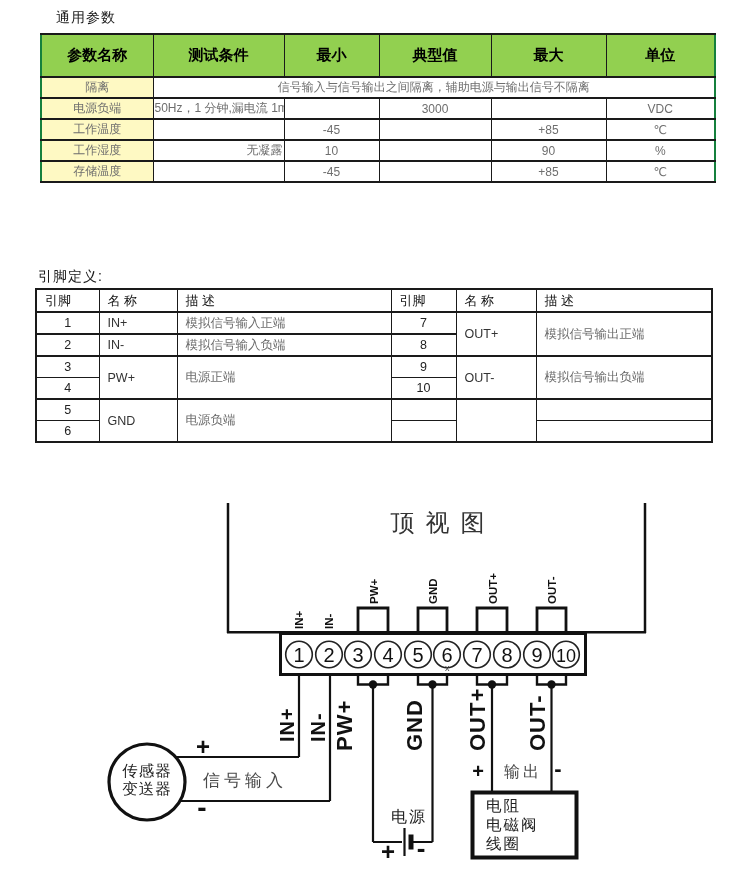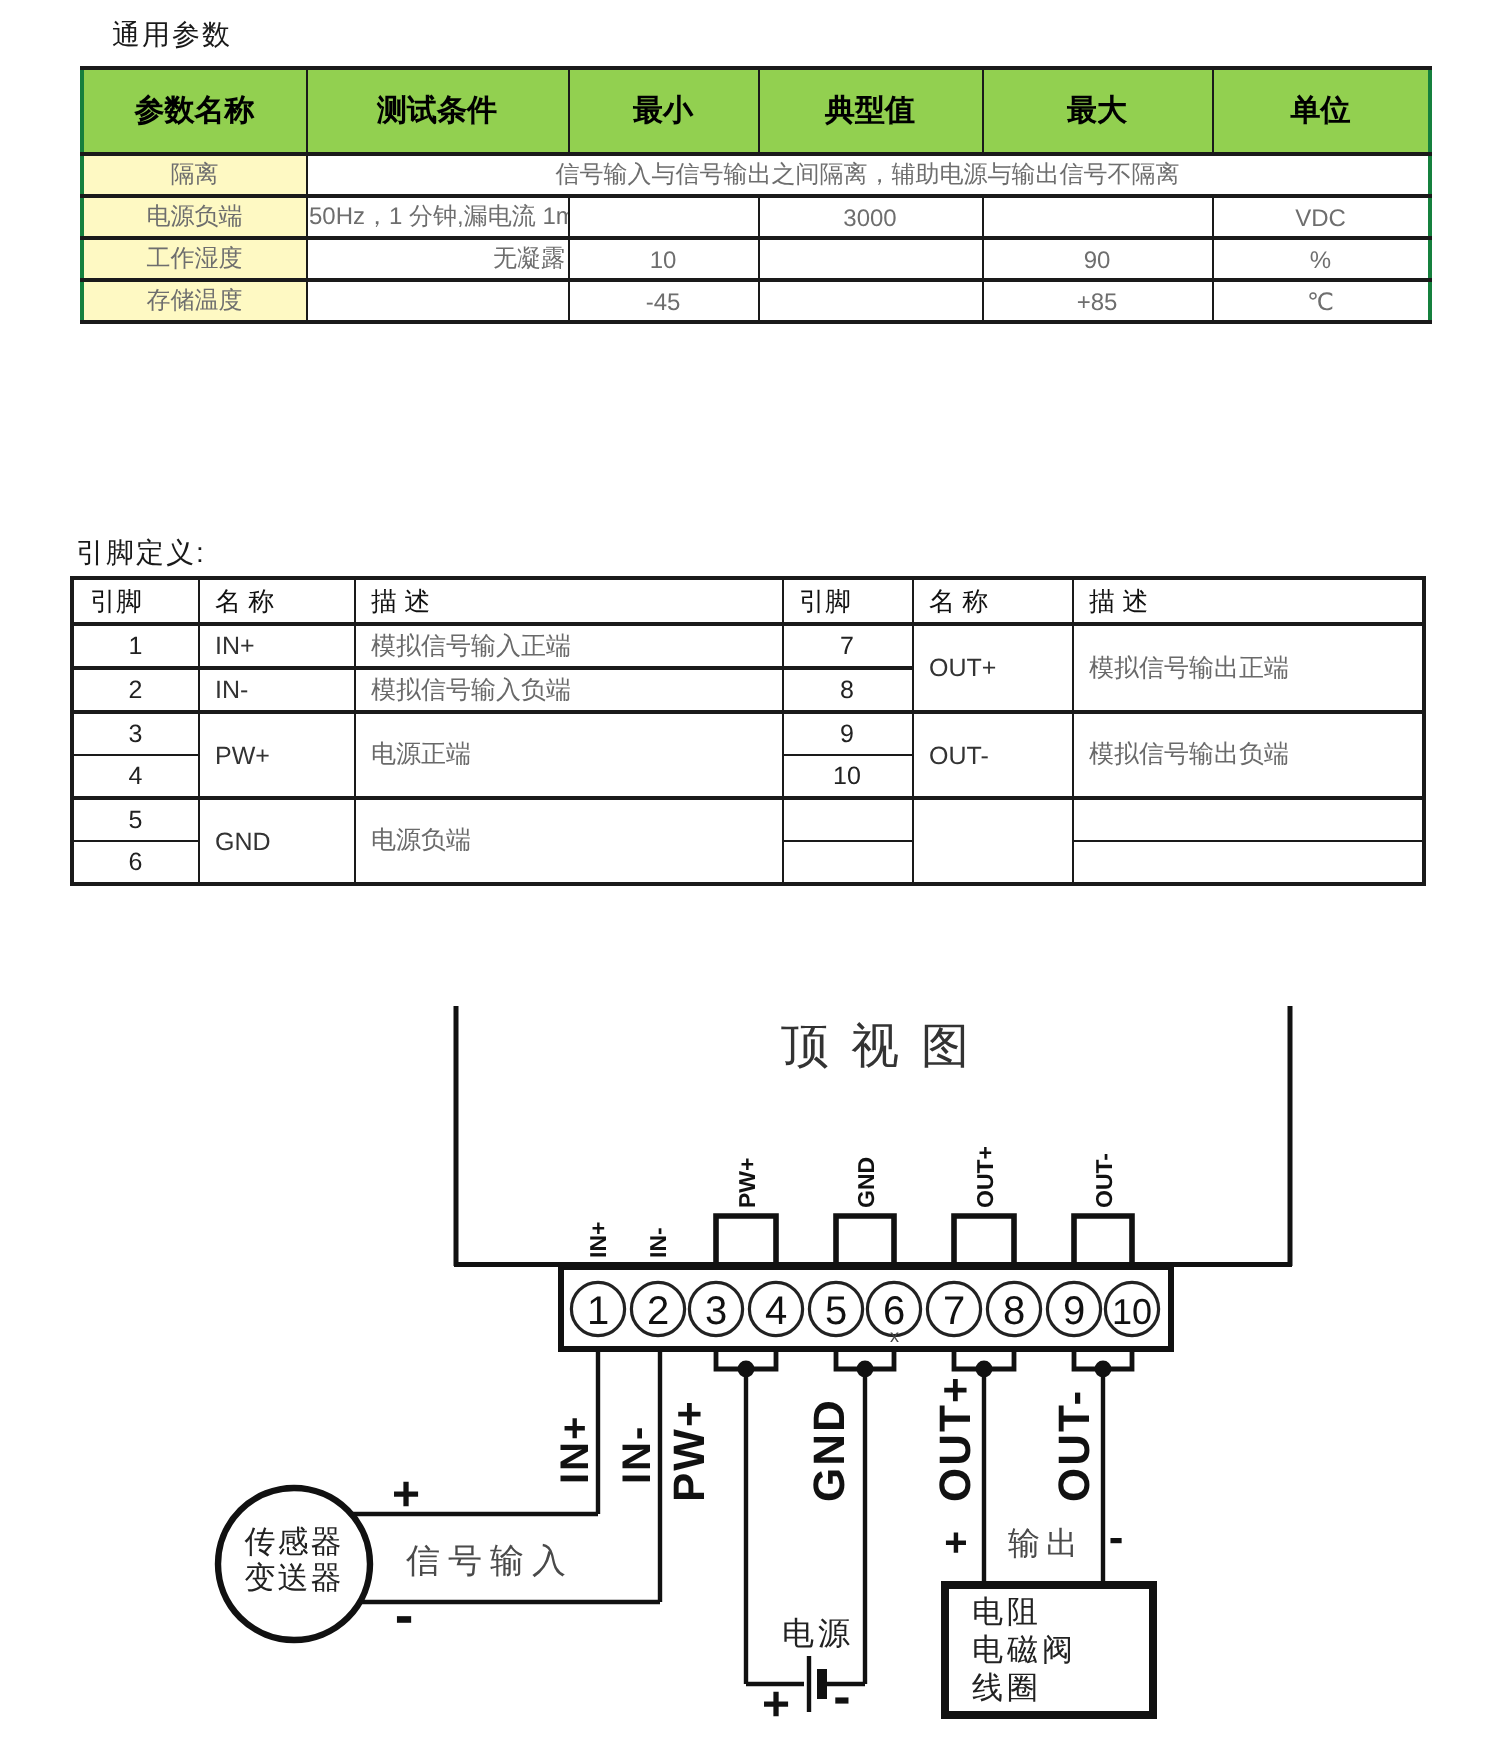--- a/index.html
+++ b/index.html
@@ -66,20 +66,28 @@
   </tr>
   <tr class="dr">
     <td class="lbl">电源负端</td>
     <td class="cond">50Hz，1 分钟,漏电流 1mA</td>
     <td></td>
     <td>3000</td>
     <td></td>
     <td class="u-dark">VDC</td>
   </tr>
   <tr class="dr">
+    <td class="lbl">工作温度</td>
+    <td class="cond"></td>
+    <td>-45</td>
+    <td></td>
+    <td>+85</td>
+    <td class="u-light">℃</td>
+  </tr>
+  <tr class="dr">
     <td class="lbl">工作湿度</td>
     <td class="cond" style="text-align:right">无凝露</td>
     <td>10</td>
     <td></td>
     <td>90</td>
     <td class="u-mid">%</td>
   </tr>
   <tr class="dr">
     <td class="lbl">存储温度</td>
     <td class="cond"></td>

